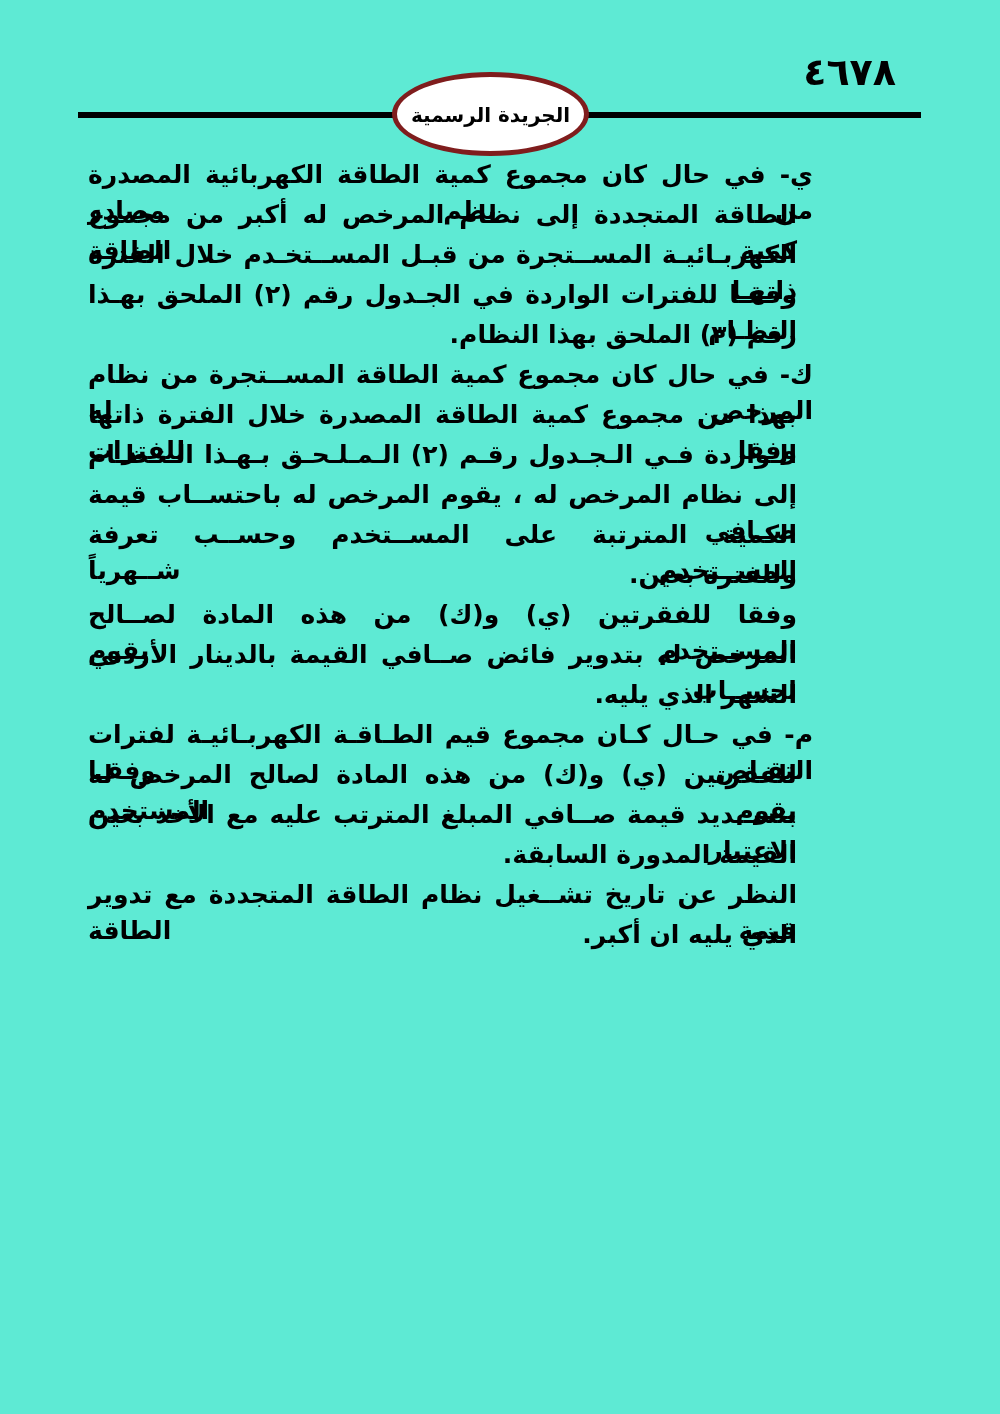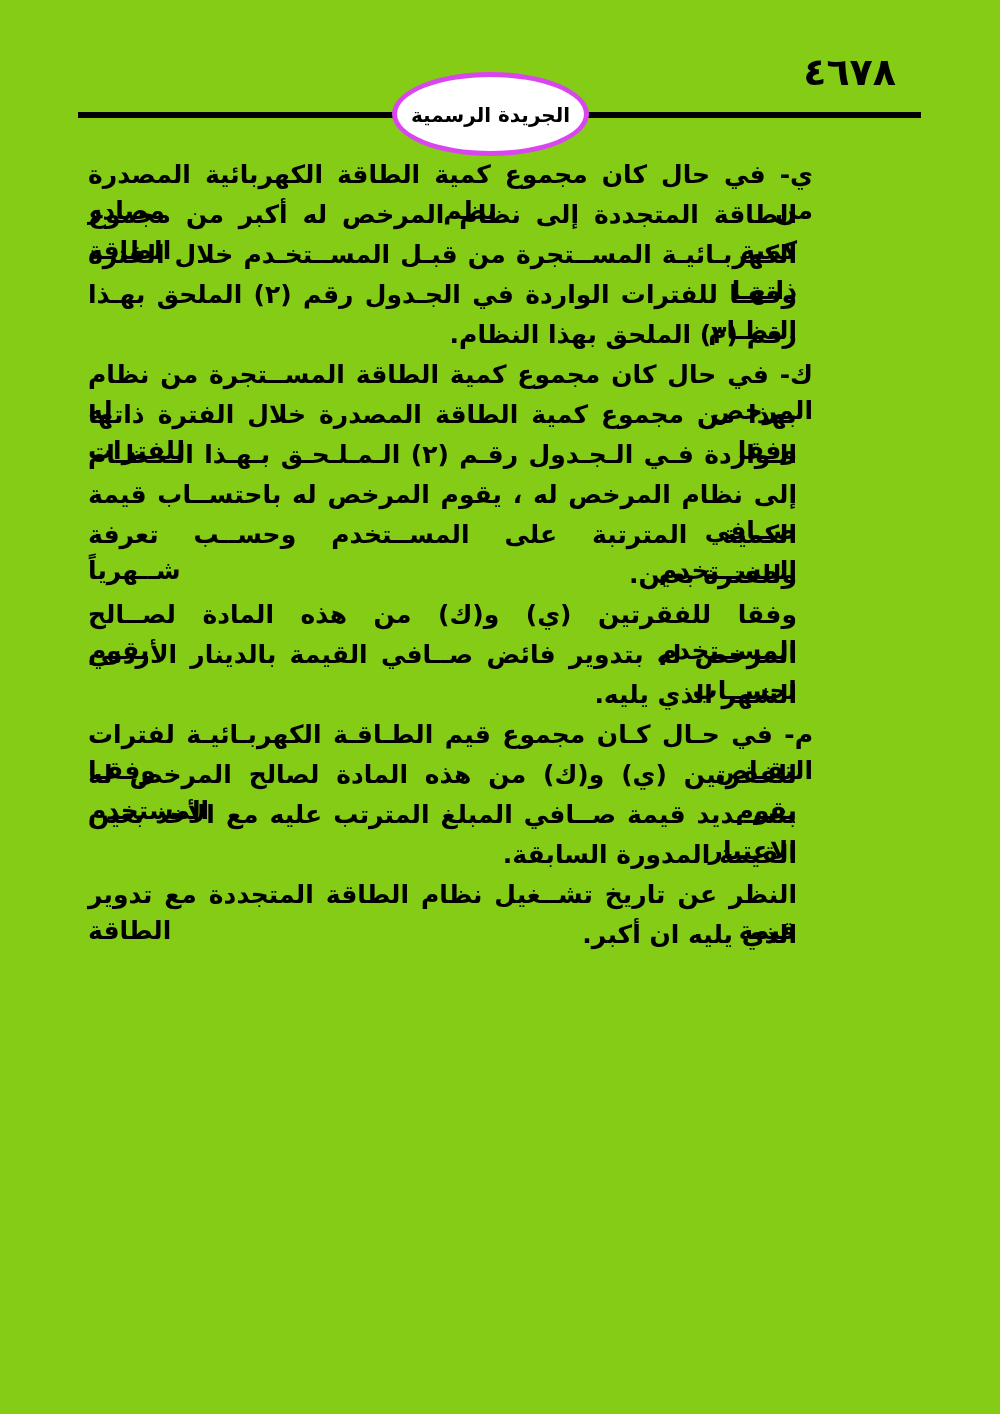--- a/index.html
+++ b/index.html
@@ -1,20 +1,20 @@
 <!DOCTYPE html>
 <html lang="ar"><head>
 <meta charset="utf-8">
 <style>
   html,body { margin:0; padding:0; background:#ffffff; }
   .page {
     position:relative;
     width:1000px;
     height:1414px;
-    background:#84cc16;
+    background:#5eead4;
     overflow:hidden;
     font-family:"DejaVu Sans", sans-serif;
     color:#000000;
   }
   .page-number {
     position:absolute;
     top:50px;
     right:104px;
     font-size:38px;
     font-weight:bold;
@@ -31,21 +31,21 @@
     background:#000000;
   }
   .gazette-badge {
     position:absolute;
     left:392px;
     top:72px;
     width:197px;
     height:84px;
     box-sizing:border-box;
     background:#ffffff;
-    border:5px solid #d946ef;
+    border:5px solid #7f1d1d;
     border-radius:50%;
     display:flex;
     align-items:center;
     justify-content:center;
   }
   .gazette-badge-label {
     font-size:20px;
     font-weight:bold;
     direction:rtl;
     white-space:nowrap;

